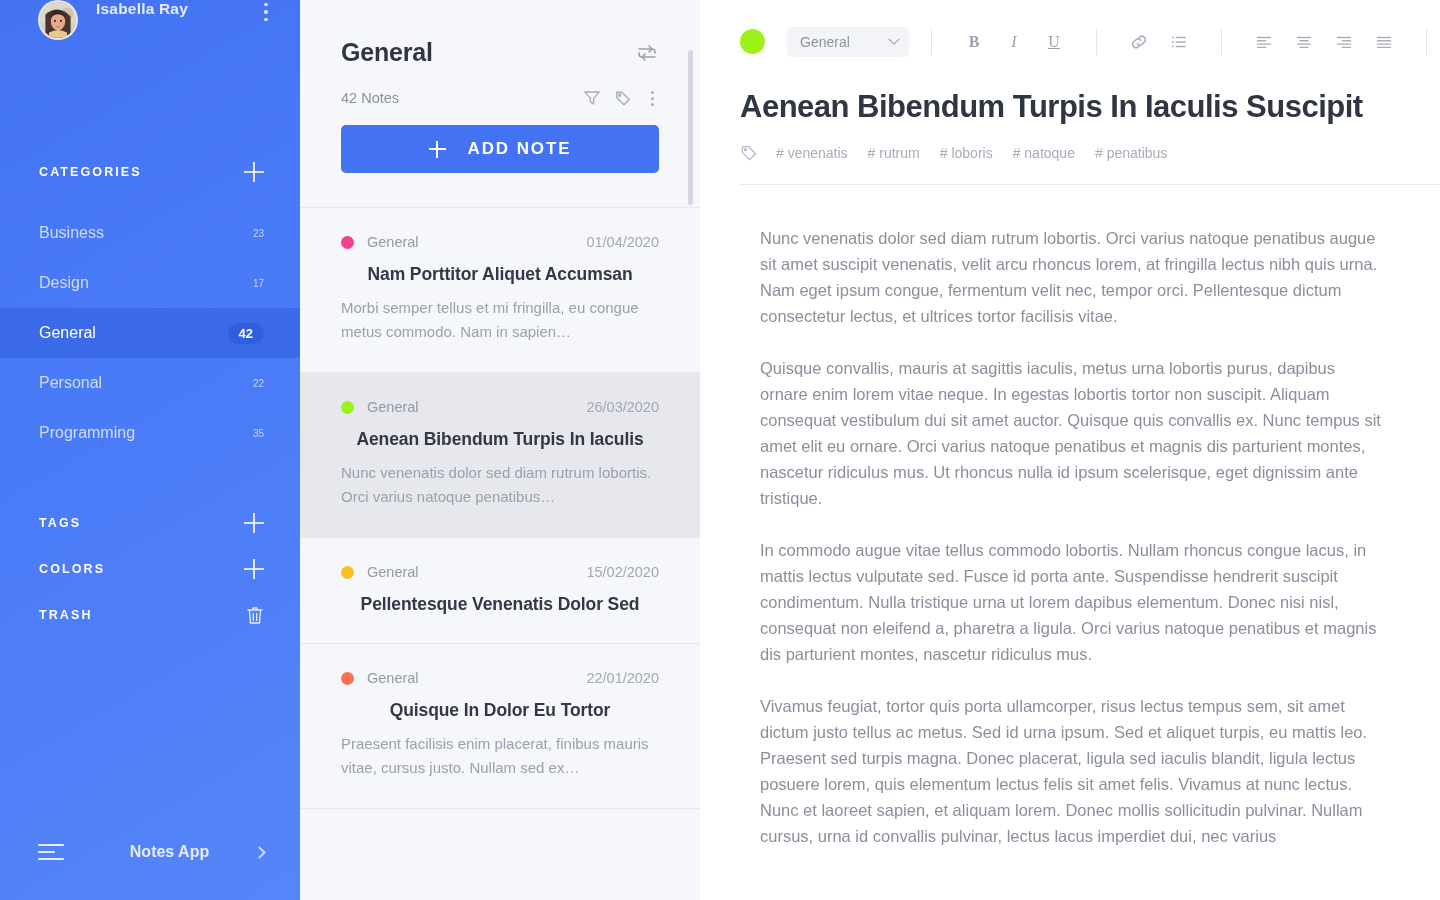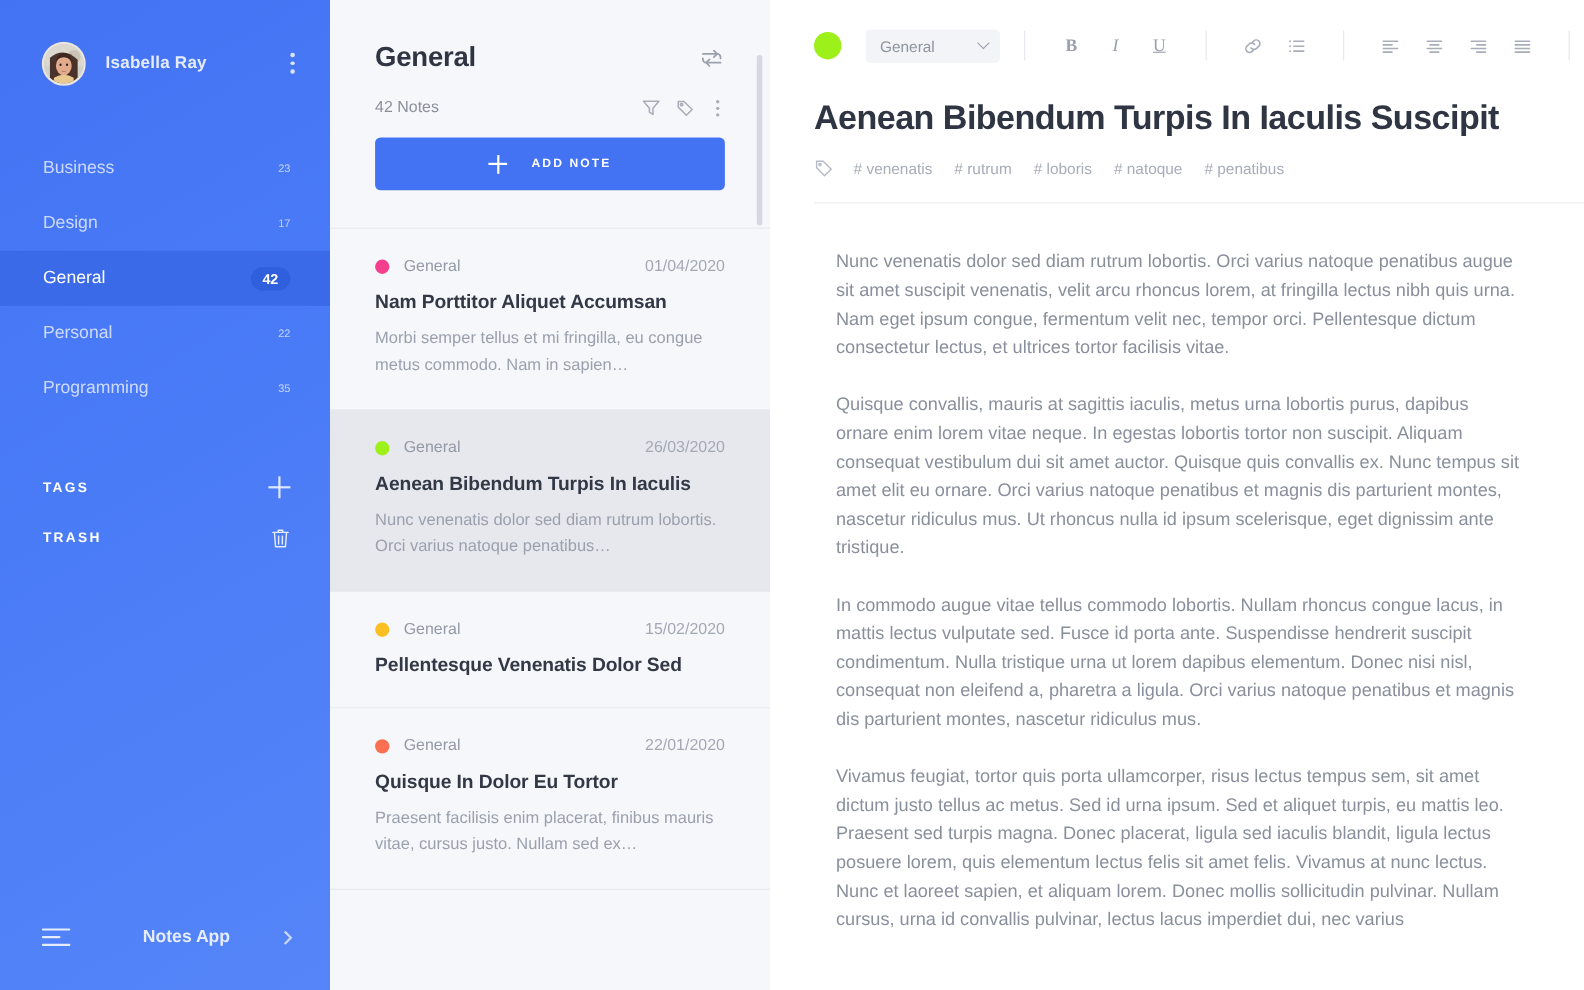--- a/index.html
+++ b/index.html
@@ -12,21 +12,21 @@
   .app { display: flex; width: 1440px; height: 900px; }
 
   
   .sidebar {
     width: 300px; height: 900px;
     background: linear-gradient(150deg, #4373f3 0%, #4a7bf7 45%, #5585f8 100%);
     position: relative; flex: 0 0 300px;
     display: flex; flex-direction: column;
   }
   .user-row {
-    display: flex; align-items: center;
+    display: flex; align-items: flex-start;
     height: 115px; padding: 0 24px 0 38px;
   }
   .avatar {
     width: 40px; height: 40px; border-radius: 50%;
     overflow: hidden; flex: 0 0 40px;
     border: 2px solid rgba(255,255,255,.45);
     background: #d9cfc4; position: relative;
   }
   .avatar svg { display: block; width: 100%; height: 100%; }
   .user-name {
@@ -126,21 +126,21 @@
     flex:1 1 auto; border:none; background:transparent; outline:none;
     font-family: "Liberation Sans", sans-serif; font-size: 15px; color:#6b7280;
   }
   .search-box input::placeholder { color: #a9aebb; }
   .search-ico { width: 20px; height:20px; flex:0 0 20px; cursor:pointer; }
 
   .add-btn {
     margin-top: 18px; margin-bottom: 34px;
     height: 48px; background: #4373f3; border:none; border-radius: 5px;
     color:#fff; font-family: "Liberation Sans", sans-serif;
-    font-size: 11px; font-weight: 700; letter-spacing: 1.9px;
+    font-size: 17px; font-weight: 700; letter-spacing: 1.9px;
     display:flex; align-items:center; justify-content:center; gap: 22px;
     width: 100%; cursor:pointer;
   }
   .add-plus { width: 17px; height: 17px; position:relative; }
   .add-plus:before, .add-plus:after { content:""; position:absolute; background:#fff; }
   .add-plus:before { left:0; top:7.5px; width:17px; height:2px; }
   .add-plus:after  { top:0; left:7.5px; height:17px; width:2px; }
 
   .nl-scroll { flex: 1 1 auto; overflow: hidden; position: relative; border-top: 1px solid #e6e8ee; }
   .note-card {
@@ -148,20 +148,21 @@
     cursor: pointer; background: #f6f7fa;
   }
   .note-card.selected { background: #e6e8ed; }
   .nc-top { display:flex; align-items:center; }
   .nc-dot { width: 13px; height: 13px; border-radius:50%; flex:0 0 13px; }
   .nc-cat { margin-left: 13px; font-size: 14.5px; color:#9399a6; flex:1 1 auto; }
   .nc-date { font-size: 14.5px; color:#a3a8b5; }
   .nc-title {
     margin-top: 14px; font-size: 17.5px; font-weight: 700; color: #323846;
     letter-spacing: -.1px;
+    text-align: center;
   }
   .nc-prev {
     margin-top: 11px; font-size: 15px; line-height: 24px; color:#9aa0ad;
   }
   .nl-sbar {
     position:absolute; right: 7px; top: 50px; width: 5px; height: 155px;
     background: #c9cdd8; border-radius: 3px; opacity:.75; cursor: pointer;
   }
 
   
@@ -231,20 +232,24 @@
         </svg>
       </div>
       <div class="user-name">Isabella Ray</div>
       <div class="kebab">
           <i></i>
           <i></i>
           <i></i>
         </div>
     </div>
 
+    <div class="section-head sec-cat">
+      <span>CATEGORIES</span>
+      <span class="plus-ico"></span>
+    </div>
 
     <div class="cat-list">
       <div class="cat-item">
         <span>Business</span>
         <span class="cat-count">23</span>
       </div>
       <div class="cat-item">
         <span>Design</span>
         <span class="cat-count">17</span>
       </div>
@@ -260,20 +265,24 @@
         <span>Programming</span>
         <span class="cat-count">35</span>
       </div>
     </div>
 
     <div class="section-head sec-tags">
       <span>TAGS</span>
       <span class="plus-ico"></span>
     </div>
 
+    <div class="section-head sec-colors">
+      <span>COLORS</span>
+      <span class="plus-ico"></span>
+    </div>
 
     <div class="section-head sec-trash">
       <span>TRASH</span>
       <span class="trash-ico">
         <svg viewBox="0 0 18 20" fill="none" stroke="rgba(255,255,255,.85)" stroke-width="1.3" xmlns="http://www.w3.org/2000/svg">
           <path d="M2 5h14M7 5V3h4v2M3.5 5l1 13h9l1-13M7.3 8.5v7M10.7 8.5v7" stroke-linecap="round" stroke-linejoin="round"></path>
         </svg>
       </span>
     </div>
 

